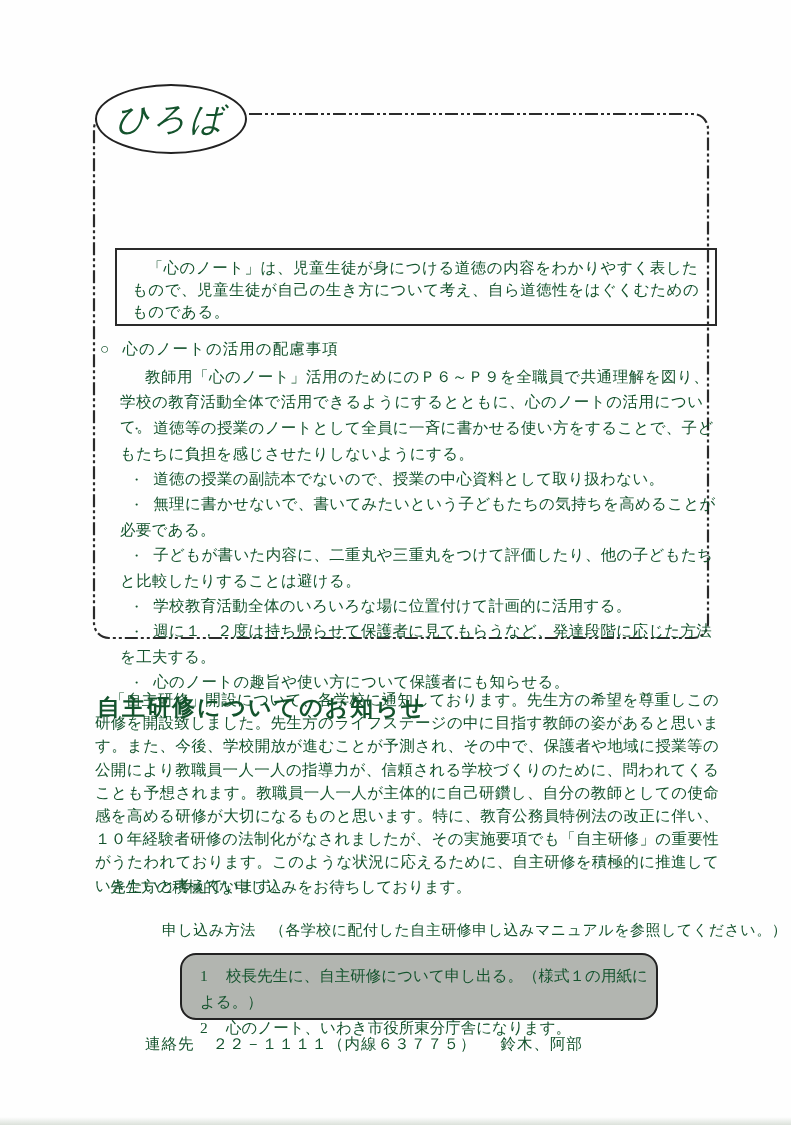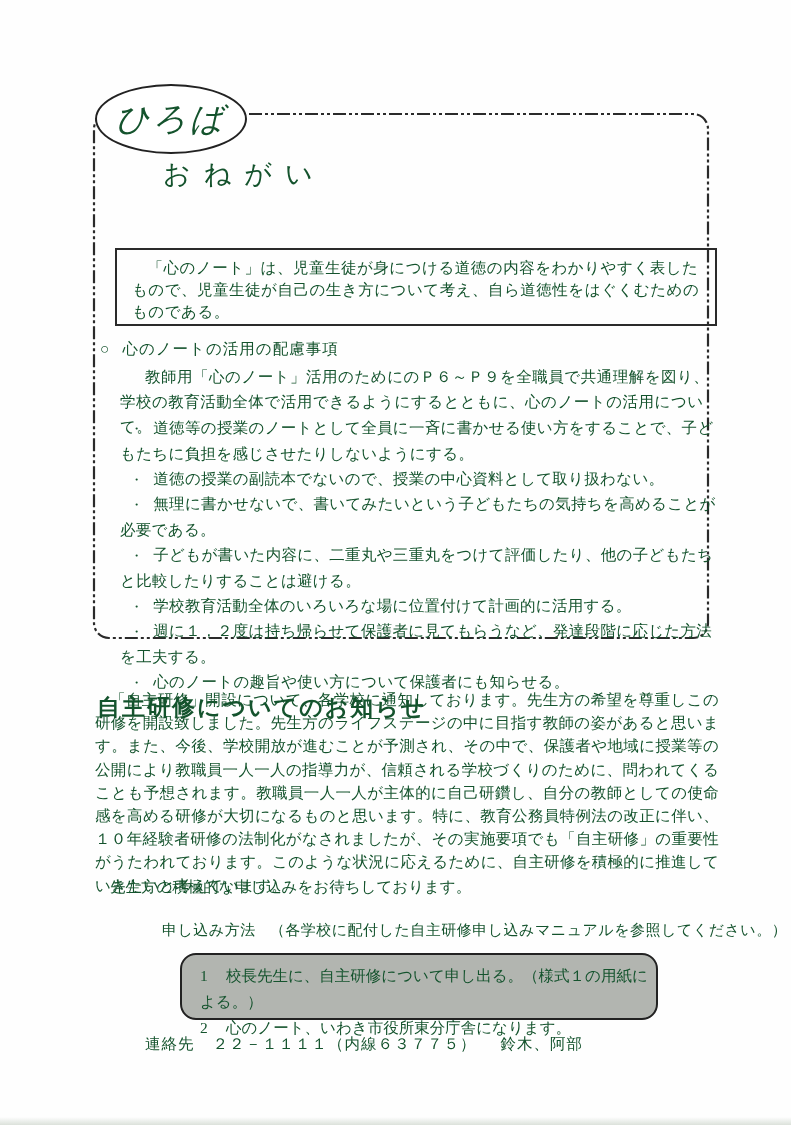--- a/index.html
+++ b/index.html
@@ -122,21 +122,20 @@
 <div class="page">
 
   <svg class="frame-svg" viewBox="0 0 618 528">
     <rect x="2" y="2" width="614" height="524" rx="15" ry="15" fill="none" stroke="#2a2a2a" stroke-width="2.2" stroke-dasharray="13 3 3 3 3 3"></rect>
   </svg>
 
   <div class="tag-ellipse">
     <span>ひろば</span>
   </div>
 
-  <div class="onegai">おねがい</div>
 
 
   <div class="quote-box">
     <span>「心のノート」は、児童生徒が身につける道徳の内容をわかりやすく表したもので、児童生徒が自己の生き方について考え、自ら道徳性をはぐくむためのものである。</span>
   </div>
 
   <div class="s1-head">
     <span class="circle-marker">○</span><span>心のノートの活用の配慮事項</span>
   </div>
 

